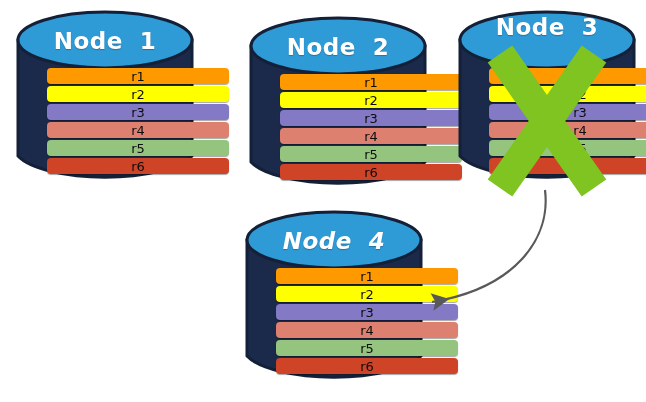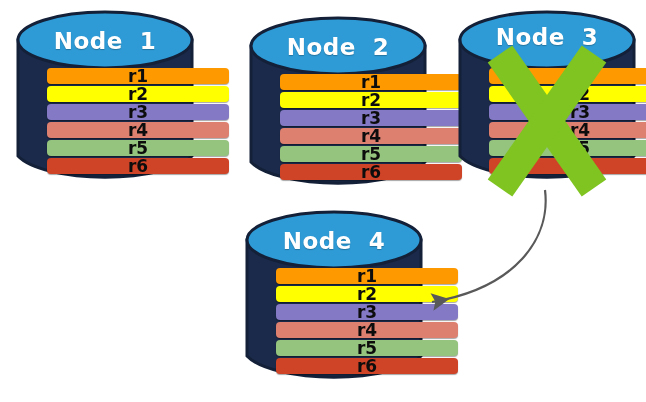--- a/index.html
+++ b/index.html
@@ -53,22 +53,22 @@
     height: 16px;
     margin-bottom: 2px;
     border-radius: 4px;
     display: flex;
     align-items: center;
     justify-content: center;
     box-shadow: 0 1px 1px rgba(0,0,0,0.35);
   }
   .row:last-child { margin-bottom: 0; }
   .row-label {
-    font-size: 17px;
-    font-weight: bold;
+    font-size: 13px;
+    font-weight: normal;
     color: #0d0d0d;
     line-height: 1;
   }
   .xmark {
     position: absolute;
     pointer-events: none;
   }
   .arrow-layer {
     position: absolute;
     left: 0; top: 0;
@@ -136,21 +136,21 @@
         <span class="row-label">r6</span>
       </div>
     </div>
   </div>
 
   <div class="node" id="node3-el" style="left:456px; top:6px; width:182px; height:184px;">
     <svg width="182" height="184" viewBox="0 0 182 184" aria-hidden="true">
       <path d="M4,34 L4,150 A91,30 0 0 0 178,150 L178,34 Z" fill="#1B2A4A" stroke="#132038" stroke-width="3"></path>
       <ellipse cx="91" cy="34" rx="87" ry="28" fill="#2E9BD6" stroke="#132038" stroke-width="3"></ellipse>
     </svg>
-    <div class="node-label" style="top:18px;">Node  3</div>
+    <div class="node-label" style="top:8px;">Node  3</div>
     <div class="rows" style="top:62px; padding:0 33px;">
       <div class="row" style="background:#FF9900;">
         <span class="row-label">r1</span>
       </div>
       <div class="row" style="background:#FFFF00;">
         <span class="row-label">r2</span>
       </div>
       <div class="row" style="background:#8379C4;">
         <span class="row-label">r3</span>
       </div>
@@ -170,21 +170,21 @@
         <line x1="108" y1="8" x2="14" y2="142"></line>
       </g>
     </svg>
   </div>
 
   <div class="node" id="node4-el" style="left:243px; top:206px; width:182px; height:184px;">
     <svg width="182" height="184" viewBox="0 0 182 184" aria-hidden="true">
       <path d="M4,34 L4,150 A91,30 0 0 0 178,150 L178,34 Z" fill="#1B2A4A" stroke="#132038" stroke-width="3"></path>
       <ellipse cx="91" cy="34" rx="87" ry="28" fill="#2E9BD6" stroke="#132038" stroke-width="3"></ellipse>
     </svg>
-    <div class="node-label" style="top:22px;">Node  4</div>
+    <div class="node-label" style="top:22px;font-style:italic;">Node  4</div>
     <div class="rows" style="top:62px; padding:0 33px;">
       <div class="row" style="background:#FF9900;">
         <span class="row-label">r1</span>
       </div>
       <div class="row" style="background:#FFFF00;">
         <span class="row-label">r2</span>
       </div>
       <div class="row" style="background:#8379C4;">
         <span class="row-label">r3</span>
       </div>

